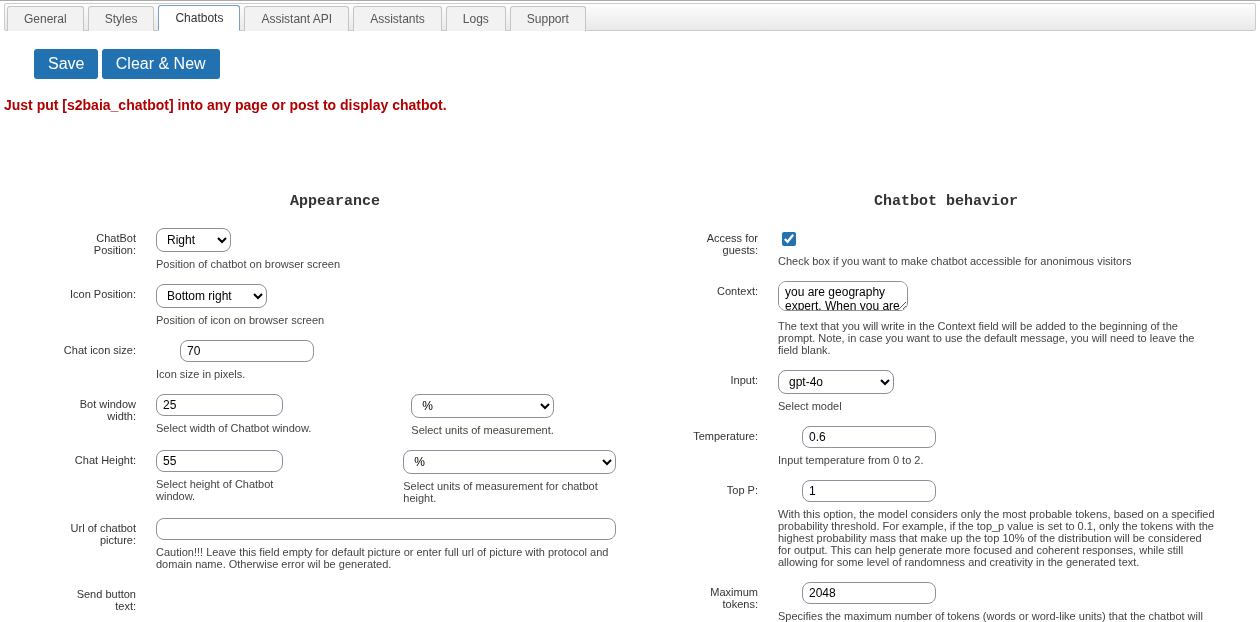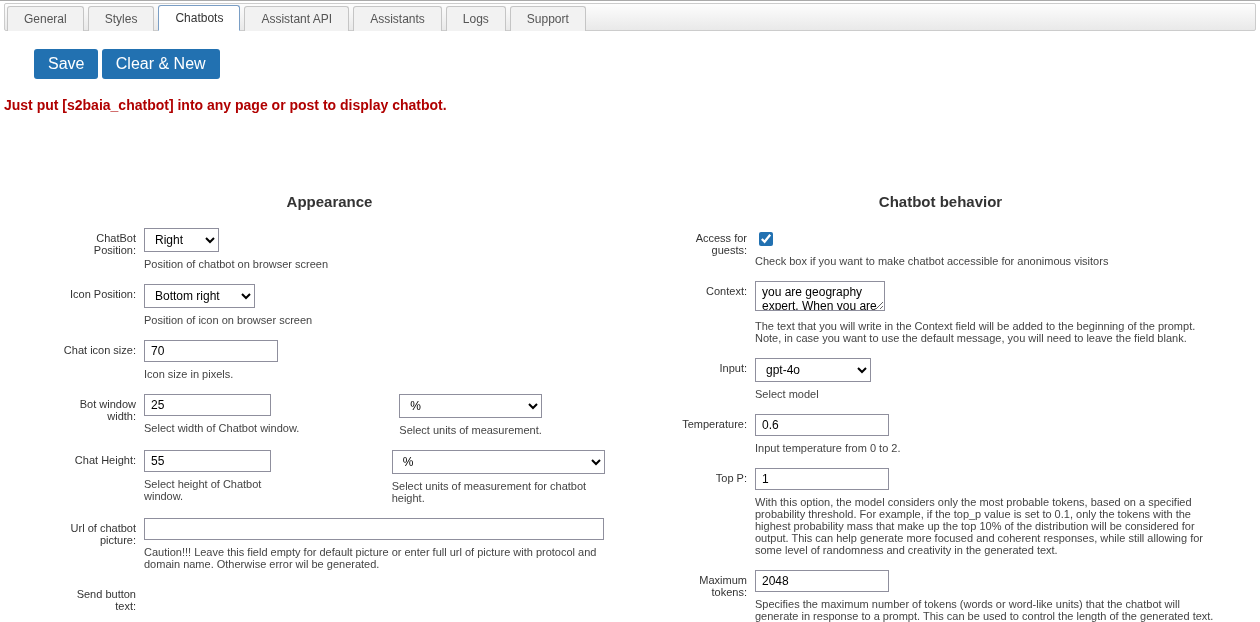--- a/index.html
+++ b/index.html
@@ -68,50 +68,51 @@
     display: flex;
     gap: 60px;
     padding: 0 40px 0 50px;
   }
   .col { flex: 1; }
   h3.section {
     text-align: center;
     font-size: 15px;
     font-weight: bold;
     margin: 0 0 18px 0;
+    font-family: Liberation Mono, monospace;
   }
   .field { margin-bottom: 14px; }
   .field-row {
     display: flex;
     align-items: flex-start;
-    gap: 8px;
+    gap: 20px;
   }
   .label {
     width: 82px;
     text-align: right;
     padding-top: 4px;
     font-size: 11px;
     flex-shrink: 0;
   }
   .inputs { flex: 1; }
   .desc {
     font-size: 11px;
     color: #444;
     margin: 6px 0 0 0;
   }
   select, input[type=text], input[type=number], textarea {
     border: 1px solid #8f8f9d;
-    border-radius: 0;
+    border-radius: 8px;
     padding: 3px 6px;
     font-size: 12px;
     font-family: inherit;
     background: #fff;
   }
   select { padding: 3px 18px 3px 6px; }
-  .num-wide { width: 134px; }
+  .num-wide { width: 134px; margin-left: 24px; }
   .num-narrow { width: 127px; }
   .text-wide { width: 460px; }
   .inline-units { display: flex; gap: 100px; }
   .inline-units .sub { display: flex; flex-direction: column; }
   textarea {
     width: 130px;
     height: 30px;
     resize: both;
   }
   .chk { accent-color: #2271b1; width: 14px; height: 14px; margin-top:4px; }

